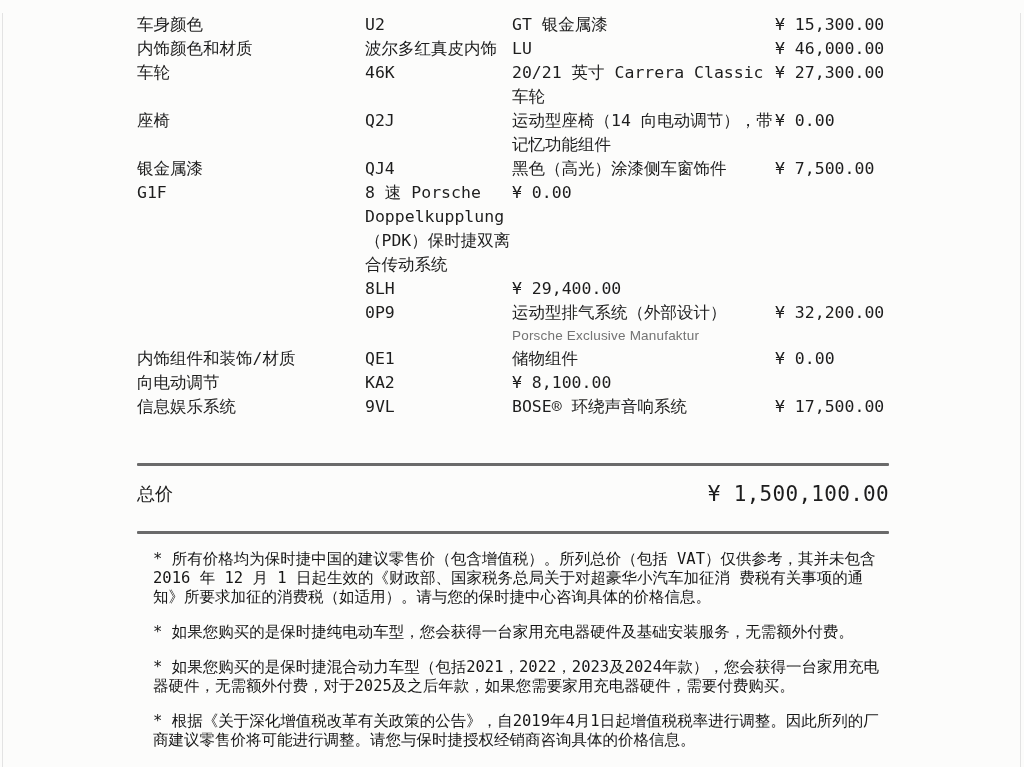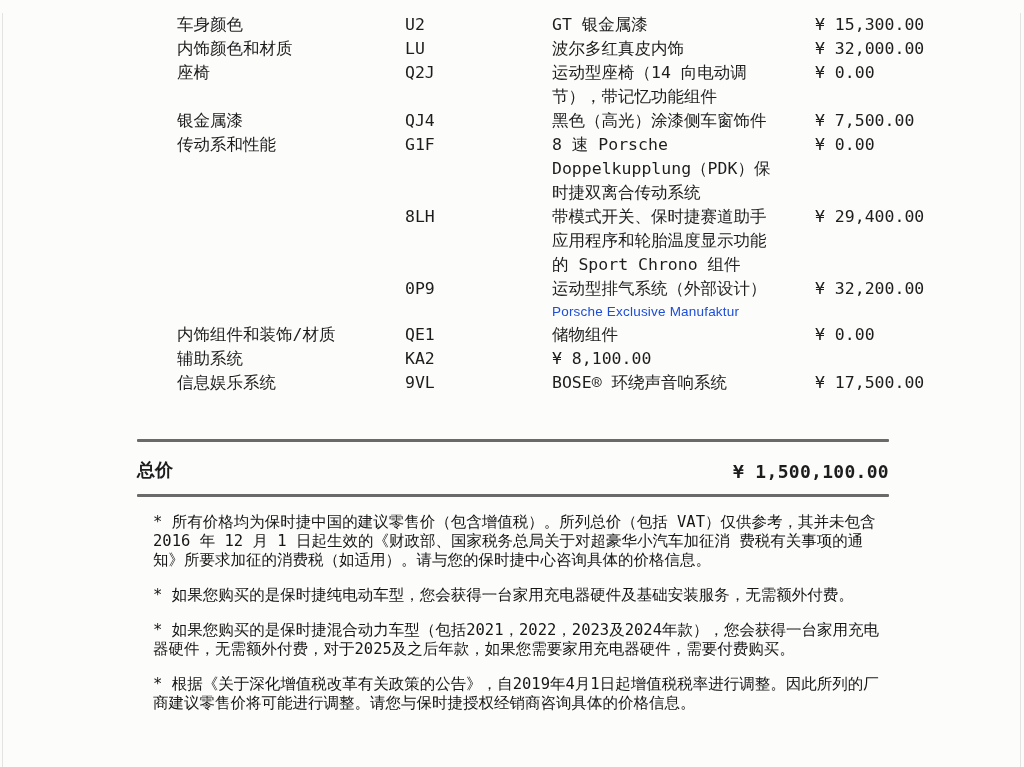--- a/index.html
+++ b/index.html
@@ -21,42 +21,42 @@
 
   
   .table { width: 100%; }
   .row {
     display: grid;
     grid-template-columns: 228px 147px 263px 1fr;
     align-items: start;
     font-size: 16.5px;
     line-height: 24px;
   }
-  .cell { min-height: 0; margin-left: 40px; }
+  .cell { min-height: 0; }
   .cell.price { text-align: left; white-space: nowrap; }
   .desc-note {
     font-family: "Liberation Sans", sans-serif;
     font-size: 13.5px;
     line-height: 22px;
-    color: #1d4ed8;
+    color: #737373;
     letter-spacing: 0.2px;
   }
 
   .divider { height: 3px; background: #6a6a6a; border-radius: 1px; }
   .divider-top { margin-top: 44px; }
 
   .total-row {
     display: flex;
     justify-content: space-between;
-    align-items: flex-end;
-    padding: 16px 0 12px 0;
-    font-weight: bold;
+    align-items: center;
+    padding: 16px 0 25px 0;
+    font-weight: normal;
   }
   .total-label  { font-size: 18px; }
-  .total-amount { font-size: 18px; letter-spacing: 0.3px; white-space: nowrap; margin-left: 36px; }
+  .total-amount { font-size: 21px; letter-spacing: 0.3px; white-space: nowrap; margin-left: 36px; }
 
   .footnotes {
     margin-top: 9px;
     width: 760px;
     font-size: 15.5px;
     line-height: 19px;
     color: #161616;
     font-weight: 500;
   }
   .footnote { margin: 16px; }
@@ -78,28 +78,37 @@
     <div class="cell code">U2</div>
     <div class="cell desc">
       <div class="desc-text">GT 银金属漆</div>
 
     </div>
     <div class="cell price">¥ 15,300.00</div>
   </div>
 
   <div class="row">
     <div class="cell cat">内饰颜色和材质</div>
+    <div class="cell desc">
+      <div class="desc-text">波尔多红真皮内饰</div>
+
+    </div>
     <div class="cell code">LU</div>
-    <div class="cell desc">
-      <div class="desc-text">波尔多红真皮内饰</div>
-
-    </div>
-    <div class="cell price">¥ 32,000.00</div>
-  </div>
-
+    <div class="cell price">¥ 46,000.00</div>
+  </div>
+
+  <div class="row">
+    <div class="cell cat">车轮</div>
+    <div class="cell code">46K</div>
+    <div class="cell desc">
+      <div class="desc-text">20/21 英寸 Carrera Classic 车轮</div>
+
+    </div>
+    <div class="cell price">¥ 27,300.00</div>
+  </div>
 
   <div class="row">
     <div class="cell cat">座椅</div>
     <div class="cell code">Q2J</div>
     <div class="cell desc">
       <div class="desc-text">运动型座椅（14 向电动调节），带记忆功能组件</div>
 
     </div>
     <div class="cell price">¥ 0.00</div>
   </div>
@@ -109,36 +118,31 @@
     <div class="cell code">QJ4</div>
     <div class="cell desc">
       <div class="desc-text">黑色（高光）涂漆侧车窗饰件</div>
 
     </div>
     <div class="cell price">¥ 7,500.00</div>
   </div>
 
 
   <div class="row">
-    <div class="cell cat">传动系和性能</div>
     <div class="cell code">G1F</div>
     <div class="cell desc">
       <div class="desc-text">8 速 Porsche Doppelkupplung（PDK）保时捷双离合传动系统</div>
 
     </div>
     <div class="cell price">¥ 0.00</div>
   </div>
 
   <div class="row">
     <div class="cell cat"></div>
     <div class="cell code">8LH</div>
-    <div class="cell desc">
-      <div class="desc-text">带模式开关、保时捷赛道助手应用程序和轮胎温度显示功能的 Sport Chrono 组件</div>
-
-    </div>
     <div class="cell price">¥ 29,400.00</div>
   </div>
 
   <div class="row">
     <div class="cell cat"></div>
     <div class="cell code">0P9</div>
     <div class="cell desc">
       <div class="desc-text">运动型排气系统（外部设计）</div>
       <div class="desc-note">Porsche Exclusive Manufaktur</div>
     </div>
@@ -150,21 +154,21 @@
     <div class="cell code">QE1</div>
     <div class="cell desc">
       <div class="desc-text">储物组件</div>
 
     </div>
     <div class="cell price">¥ 0.00</div>
   </div>
 
 
   <div class="row">
-    <div class="cell cat">辅助系统</div>
+    <div class="cell cat">向电动调节</div>
     <div class="cell code">KA2</div>
     <div class="cell price">¥ 8,100.00</div>
   </div>
 
   <div class="row">
     <div class="cell cat">信息娱乐系统</div>
     <div class="cell code">9VL</div>
     <div class="cell desc">
       <div class="desc-text">BOSE® 环绕声音响系统</div>
 

